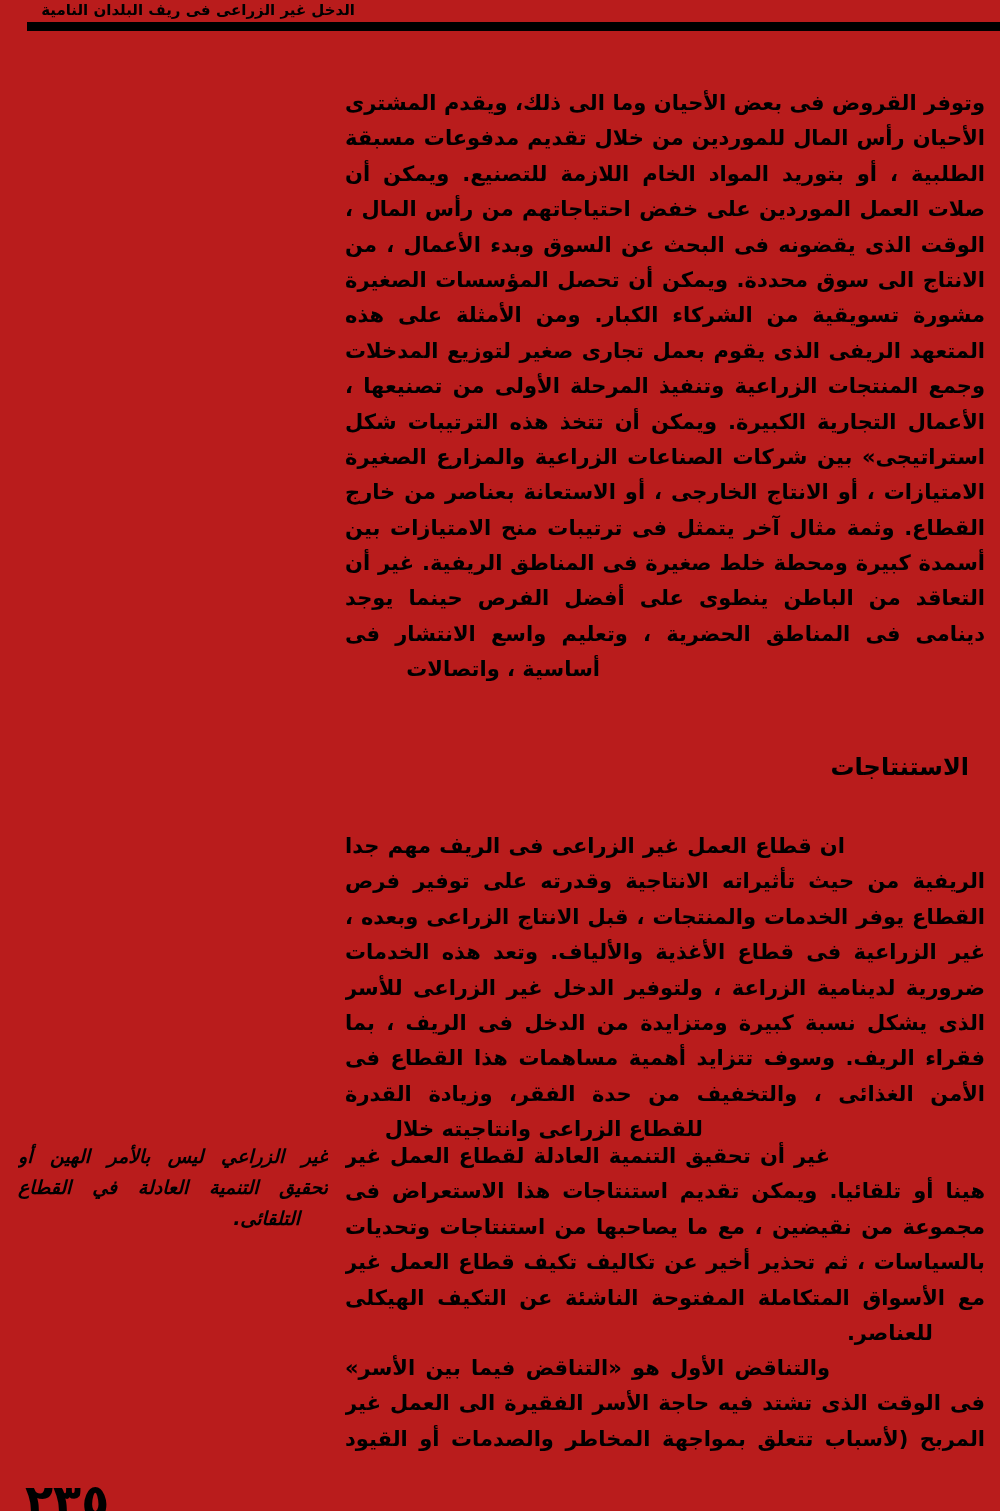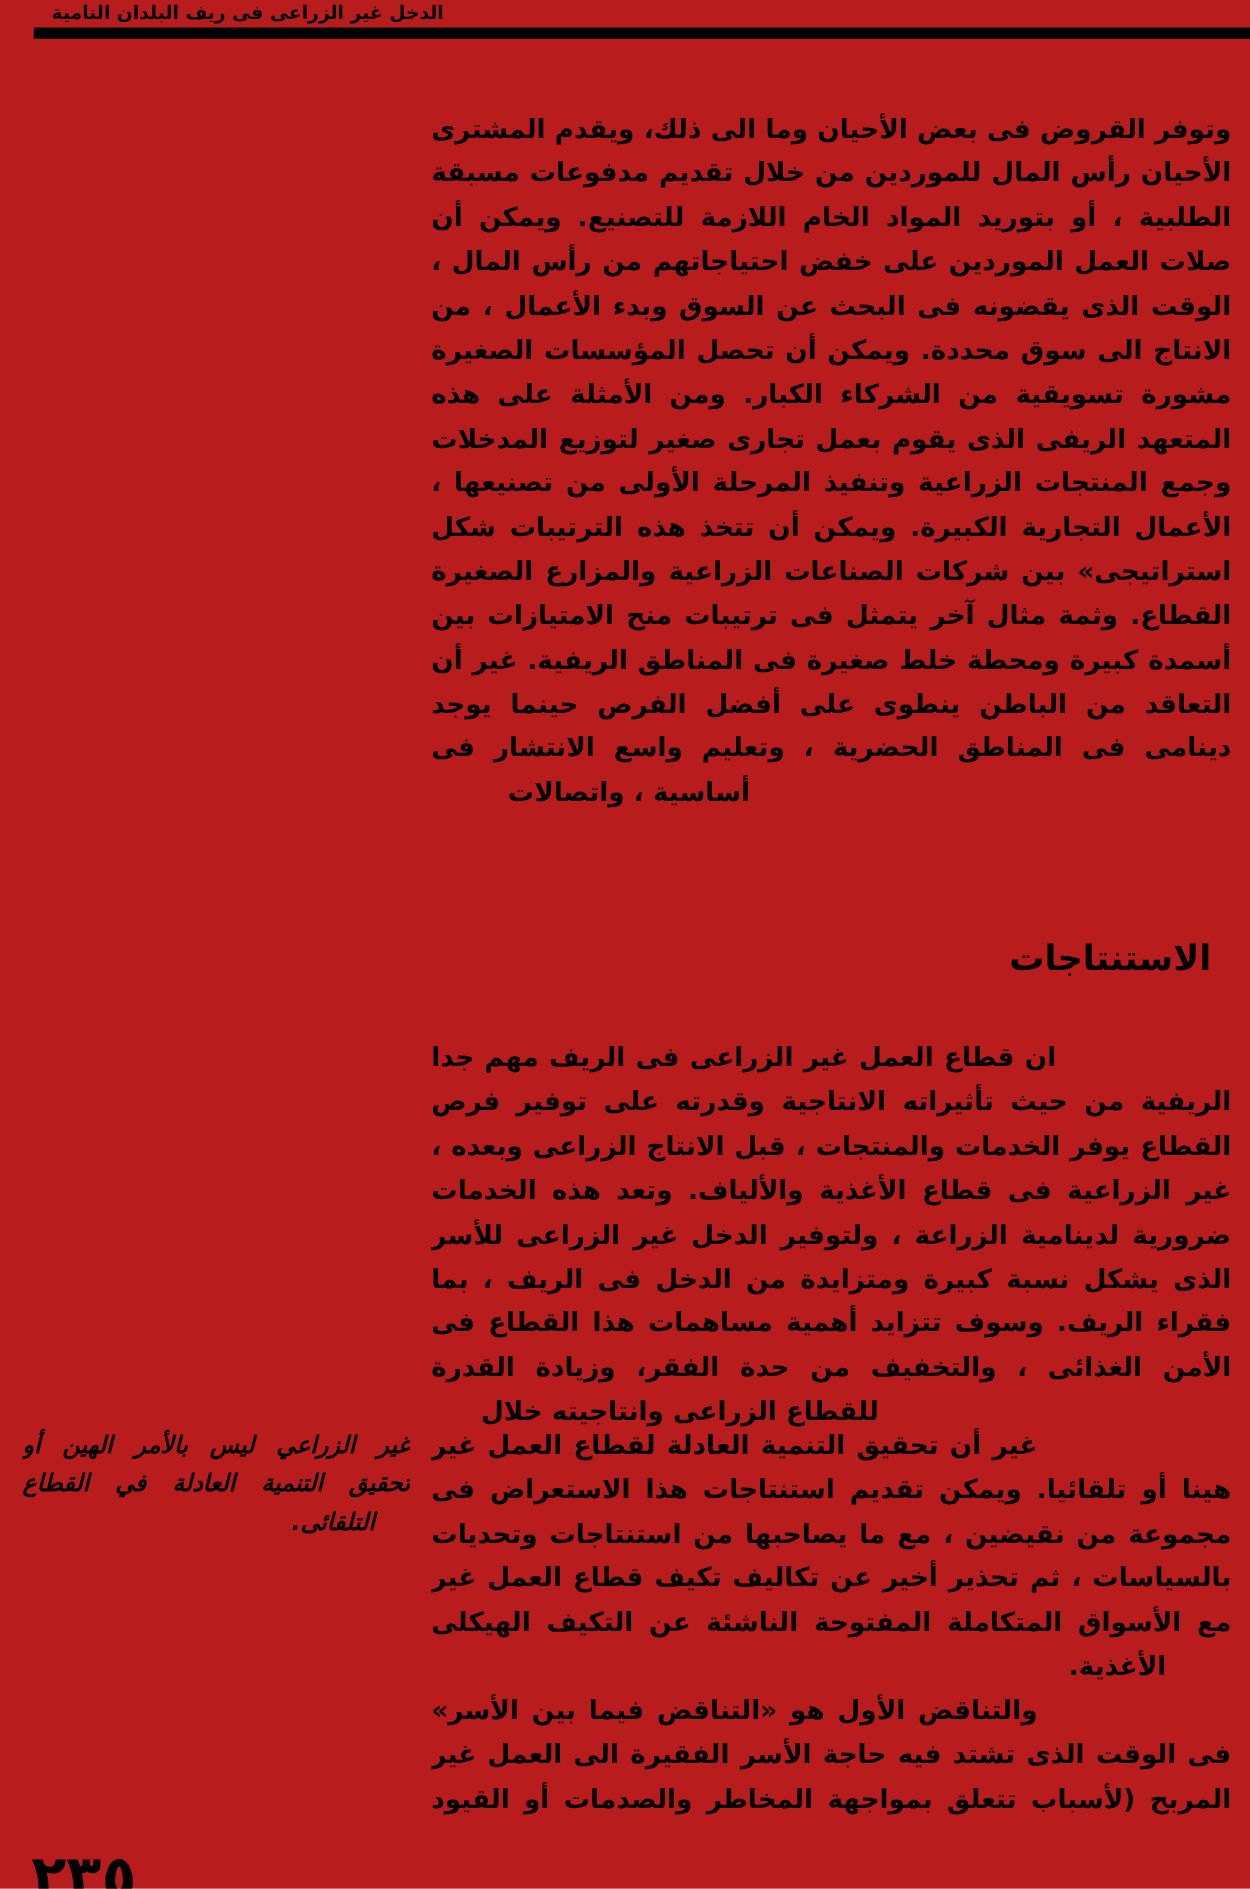--- a/index.html
+++ b/index.html
@@ -54,21 +54,21 @@
     text-align-last: right;
   }
   .section-heading {
     position: absolute;
     left: 345px;
     top: 746px;
     width: 640px;
     box-sizing: border-box;
     padding-right: 16px;
     direction: rtl;
-    font-size: 28px;
+    font-size: 24px;
     font-weight: bold;
     line-height: 42px;
   }
   .margin-note {
     position: absolute;
     left: 18px;
     top: 1141px;
     width: 310px;
   }
   .margin-note .tline {
@@ -102,20 +102,21 @@
       <div class="tline">الأحيان رأس المال للموردين من خلال تقديم مدفوعات مسبقة على</div>
       <div class="tline">الطلبية ، أو بتوريد المواد الخام اللازمة للتصنيع. ويمكن أن تساعد</div>
       <div class="tline">صلات العمل الموردين على خفض احتياجاتهم من رأس المال ، وخفض</div>
       <div class="tline">الوقت الذى يقضونه فى البحث عن السوق وبدء الأعمال ، من خلال توجيه</div>
       <div class="tline">الانتاج الى سوق محددة. ويمكن أن تحصل المؤسسات الصغيرة على</div>
       <div class="tline">مشورة تسويقية من الشركاء الكبار. ومن الأمثلة على هذه الترتيبات</div>
       <div class="tline">المتعهد الريفى الذى يقوم بعمل تجارى صغير لتوزيع المدخلات الزراعية ،</div>
       <div class="tline">وجمع المنتجات الزراعية وتنفيذ المرحلة الأولى من تصنيعها ، نيابة عن</div>
       <div class="tline">الأعمال التجارية الكبيرة. ويمكن أن تتخذ هذه الترتيبات شكل «تحالف</div>
       <div class="tline">استراتيجى» بين شركات الصناعات الزراعية والمزارع الصغيرة ، أو منح</div>
+      <div class="tline">الامتيازات ، أو الانتاج الخارجى ، أو الاستعانة بعناصر من خارج</div>
       <div class="tline">القطاع. وثمة مثال آخر يتمثل فى ترتيبات منح الامتيازات بين شركة</div>
       <div class="tline">أسمدة كبيرة ومحطة خلط صغيرة فى المناطق الريفية. غير أن خيار</div>
       <div class="tline">التعاقد من الباطن ينطوى على أفضل الفرص حينما يوجد قطاع صناعى</div>
       <div class="tline">دينامى فى المناطق الحضرية ، وتعليم واسع الانتشار فى الريف ، وبنية</div>
       <div class="tline short" style="padding-right: 385px;">أساسية ، واتصالات جيدة.</div>
     </div>
 
   <div class="section-heading">الاستنتاجات</div>
 
   <div class="para" style="top:829px">
@@ -129,21 +130,21 @@
       <div class="tline">الأمن الغذائى ، والتخفيف من حدة الفقر، وزيادة القدرة التنافسية</div>
       <div class="tline short" style="padding-right: 282px;">للقطاع الزراعى وانتاجيته خلال السنوات القادمة.</div>
     </div>
 
   <div class="para" style="top:1139px">
       <div class="tline" style="padding-right: 155px;">غير أن تحقيق التنمية العادلة لقطاع العمل غير الزراعى لن يكون</div>
       <div class="tline">هينا أو تلقائيا. ويمكن تقديم استنتاجات هذا الاستعراض فى شكل</div>
       <div class="tline">مجموعة من نقيضين ، مع ما يصاحبها من استنتاجات وتحديات تتعلق</div>
       <div class="tline">بالسياسات ، ثم تحذير أخير عن تكاليف تكيف قطاع العمل غير الزراعى</div>
       <div class="tline">مع الأسواق المتكاملة المفتوحة الناشئة عن التكيف الهيكلى وتحرير</div>
-      <div class="tline short" style="padding-right: 52px;">الأغذية.</div>
+      <div class="tline short" style="padding-right: 52px;">للعناصر.</div>
     </div>
 
   <div class="para" style="top:1351px">
       <div class="tline" style="padding-right: 155px;">والتناقض الأول هو «التناقض فيما بين الأسر» الناجم عن حقيقة أنه</div>
       <div class="tline">فى الوقت الذى تشتد فيه حاجة الأسر الفقيرة الى العمل غير الزراعى</div>
       <div class="tline">المربح (لأسباب تتعلق بمواجهة المخاطر والصدمات أو القيود على مستوى</div>
     </div>
 
   <div class="margin-note">
       <div class="tline">غير الزراعي ليس بالأمر الهين أو</div>

